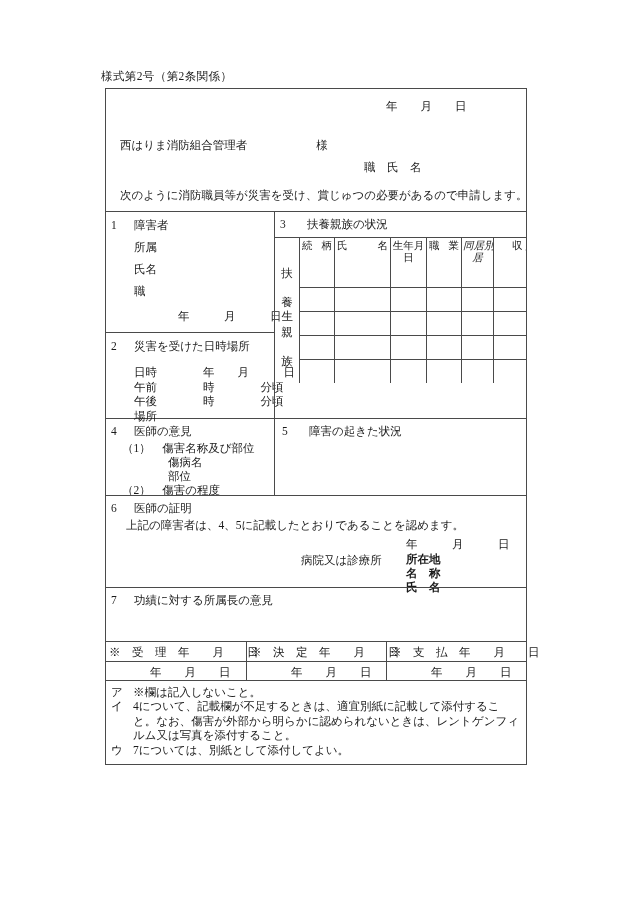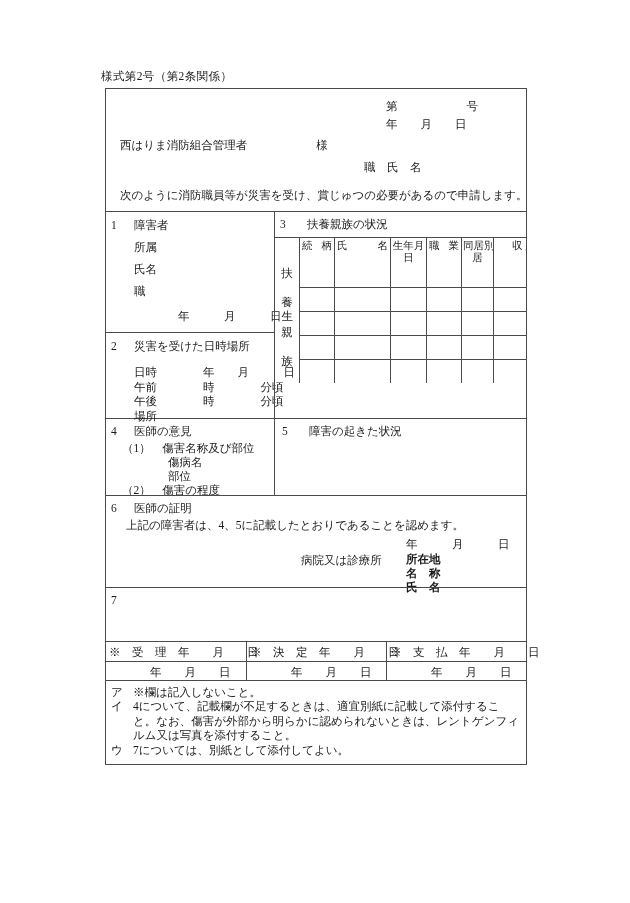--- a/index.html
+++ b/index.html
@@ -132,21 +132,21 @@
   }
   .dep-grid { flex: 1; box-sizing: border-box; }
   .dep-row { display: flex; }
   .dep-row + .dep-row { border-top: 1px solid #4a4a4a; }
   .dep-row .c { box-sizing: border-box; overflow: hidden; }
   .dep-row .c + .c { border-left: 1px solid #4a4a4a; }
   .c-rel { width: 34px; }
   .c-nam { width: 56px; }
   .c-dob { width: 36px; }
   .c-job { width: 35px; }
-  .c-liv { width: 32px; }
+  .c-liv { width: 32px; font-style: italic; }
   .c-inc { width: 33px; }
   .dep-head .c {
     font-size: 10.5px;
     line-height: 1.15;
     padding: 2px 1px 1px 1px;
     height: 26px;
     text-align: center;
     white-space: nowrap;
   }
   .dep-head .c.spread {
@@ -226,21 +226,20 @@
 <body>
 
 <div class="page">
 
   <div class="form-caption">様式第2号（第2条関係）</div>
 
   <div class="frame">
 
     <div class="cell hdr">
       <div class="hdr-no">
-        <div class="ln">第　　　　　　号</div>
         <div class="ln">年　　月　　日</div>
       </div>
       <div class="addressee">西はりま消防組合管理者　　　　　　様</div>
       <div class="signature">職　氏　名</div>
       <div class="statement">次のように消防職員等が災害を受け、賞じゅつの必要があるので申請します。</div>
     </div>
 
     <div class="row bt">
 
       <div class="cell col-left">
@@ -375,20 +374,21 @@
       <span class="ack">上記の障害者は、4、5に記載したとおりであることを認めます。</span>
       <span class="date">年　　　月　　　日</span>
       <span class="hosp">病院又は診療所</span>
       <span class="hlines">所在地
 名　称
 氏　名</span>
     </div>
 
     <div class="cell s7 bt">
       <span class="num">7</span>
+      <span class="ttl">功績に対する所属長の意見</span>
     </div>
 
 
     <div class="triple bt">
       <div class="tc">
         <div class="lineA">
           <span class="t">※　受　理　年　　月　　日</span>
         </div>
         <div class="lineB">
           <span class="t">年　　月　　日</span>

